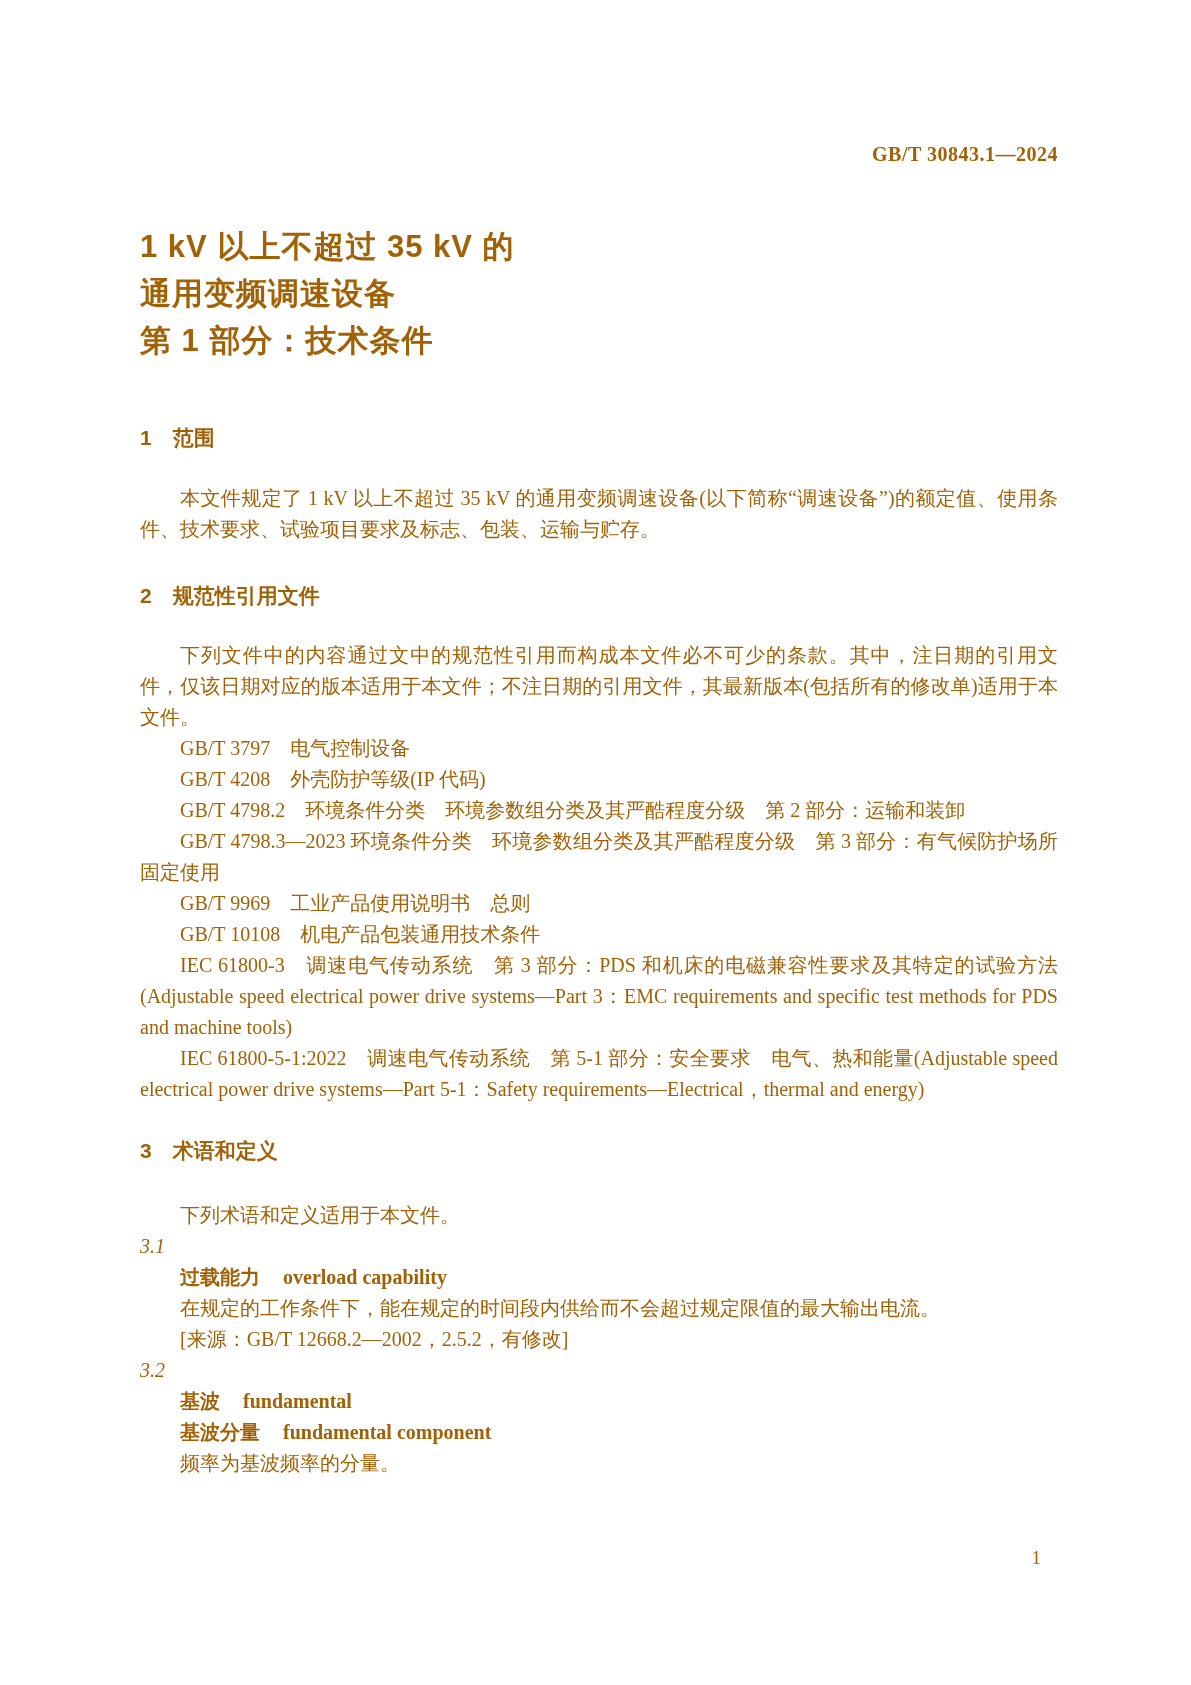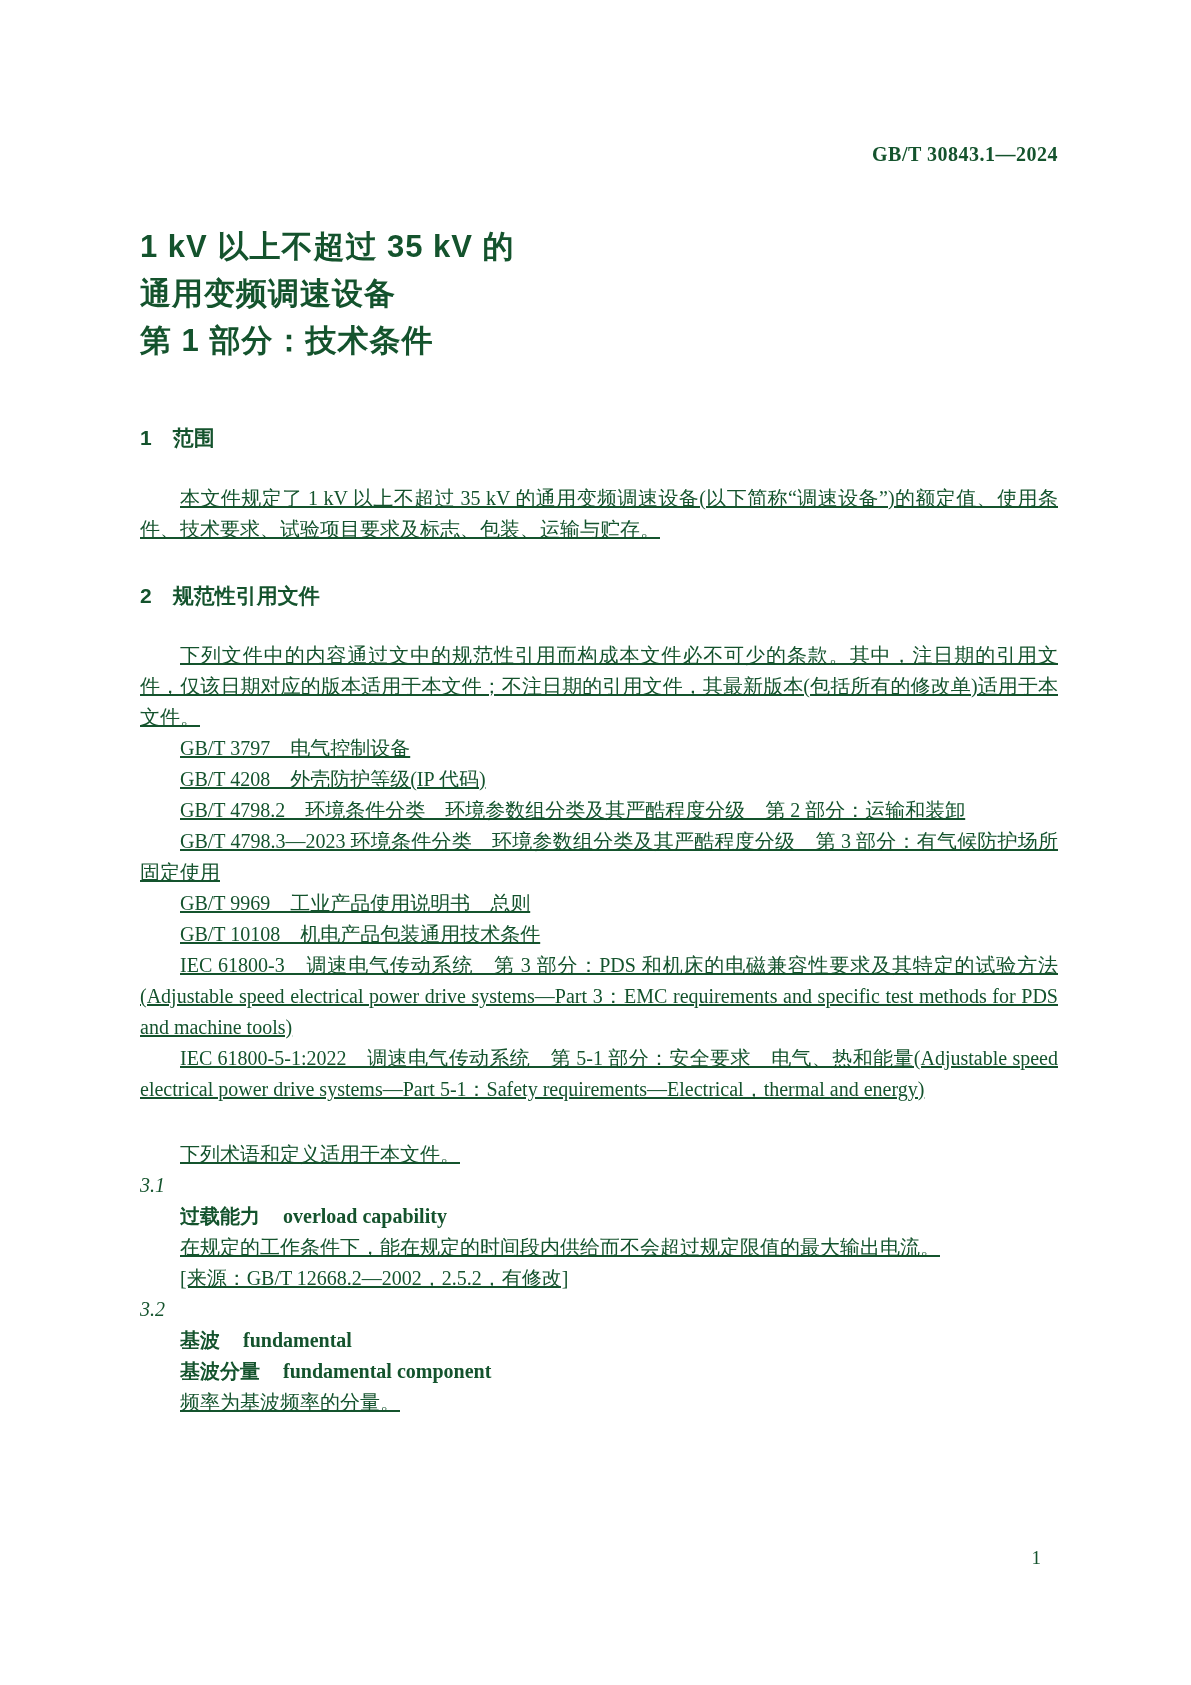--- a/index.html
+++ b/index.html
@@ -1,21 +1,21 @@
 <!DOCTYPE html>
 <html><head>
 <meta charset="utf-8">
 <style>
   html,body { margin:0; padding:0; background:#e8e8e8; }
   .page {
     position:relative;
     width:1191px; height:1685px;
     margin:0 auto;
     background:#ffffff;
-    color:#14532d;
+    color:#a16207;
     font-family:"Liberation Serif","DejaVu Serif",serif;
     overflow:hidden;
     box-sizing:border-box;
     padding:142px 133px 0 140px;
   }
   .std-number {
     text-align:right;
     font-size:20px;
     line-height:24px;
     font-weight:700;
@@ -39,21 +39,20 @@
   }
   .h-scope { margin-top:59px; }
   .h-refs  { margin-top:36px; }
   .h-terms { margin-top:31px; }
   p { margin:0; }
   .body-p {
     font-size:20px;
     line-height:31px;
     text-align:justify;
     text-indent:2em;
-    text-decoration:underline;
   }
   .p-first { margin-top:30px; }
   .refs-intro { margin-top:29px; }
   .terms-intro { margin-top:34px; }
   .term-number {
     font-size:20px;
     line-height:31px;
     text-indent:0;
     font-style:italic;
   }
@@ -101,20 +100,21 @@
     <p class="body-p">GB/T 3797　电气控制设备</p>
     <p class="body-p">GB/T 4208　外壳防护等级(IP 代码)</p>
     <p class="body-p">GB/T 4798.2　环境条件分类　环境参数组分类及其严酷程度分级　第 2 部分：运输和装卸</p>
     <p class="body-p">GB/T 4798.3—2023 环境条件分类　环境参数组分类及其严酷程度分级　第 3 部分：有气候防护场所固定使用</p>
     <p class="body-p">GB/T 9969　工业产品使用说明书　总则</p>
     <p class="body-p">GB/T 10108　机电产品包装通用技术条件</p>
     <p class="body-p">IEC 61800-3　调速电气传动系统　第 3 部分：PDS 和机床的电磁兼容性要求及其特定的试验方法(Adjustable speed electrical power drive systems—Part 3：EMC requirements and specific test methods for PDS and machine tools)</p>
     <p class="body-p">IEC 61800-5-1:2022　调速电气传动系统　第 5-1 部分：安全要求　电气、热和能量(Adjustable speed electrical power drive systems—Part 5-1：Safety requirements—Electrical，thermal and energy)</p>
   </div>
 
+  <div class="sec-heading h-terms">3　术语和定义</div>
   <p class="body-p terms-intro">下列术语和定义适用于本文件。</p>
 
   <div>
     <p class="term-number">3.1</p>
     <p class="term-name">
       <span class="term-zh">过载能力</span>
       <span class="term-en">overload capability</span>
     </p>
     <p class="body-p">在规定的工作条件下，能在规定的时间段内供给而不会超过规定限值的最大输出电流。</p>
     <p class="body-p">[来源：GB/T 12668.2—2002，2.5.2，有修改]</p>

